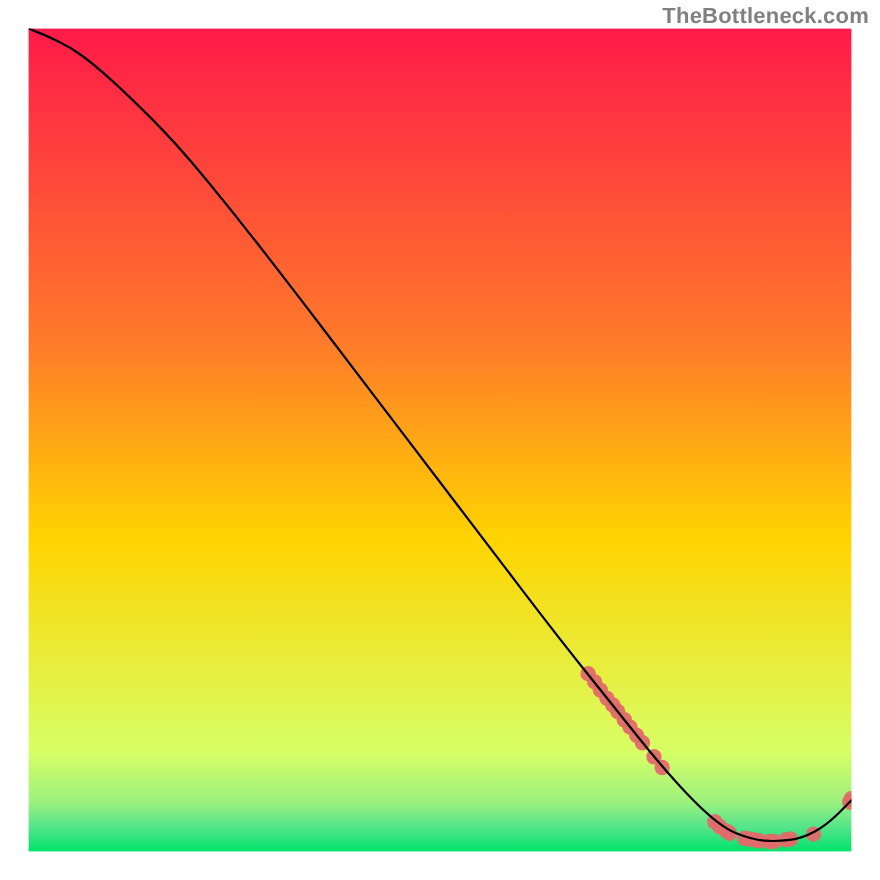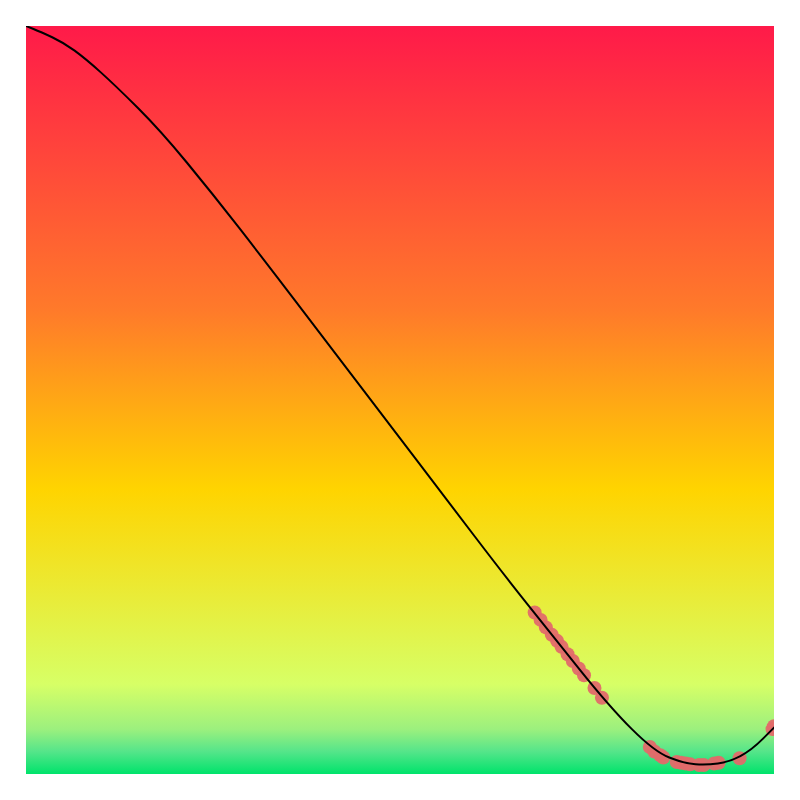--- a/index.html
+++ b/index.html
@@ -84,13 +84,14 @@
         <circle cx="714.16" cy="763.53" r="7" fill="#e26a6a" fill-opacity="0.95"></circle>
         <circle cx="718.65" cy="762.78" r="7" fill="#e26a6a" fill-opacity="0.95"></circle>
         <circle cx="739.59" cy="758.29" r="7" fill="#e26a6a" fill-opacity="0.95"></circle>
         <circle cx="772.50" cy="729.12" r="7" fill="#e26a6a" fill-opacity="0.95"></circle>
         <circle cx="774.00" cy="726.13" r="7" fill="#e26a6a" fill-opacity="0.95"></circle>
       </g>
 
     <path id="curve-path" fill="none" stroke="#000" stroke-width="2" stroke-linecap="round" stroke-linejoin="round" clip-path="url(#plot-clip)" d="M 26.00 26.00 Q 26.00 26.00 33.48 28.99 Q 40.96 31.98 52.18 37.22 Q 63.40 42.46 74.62 50.68 Q 85.84 58.91 100.80 72.38 Q 115.76 85.84 138.20 108.28 Q 160.64 130.72 186.82 162.51 Q 213.00 194.30 239.18 227.96 Q 265.36 261.62 295.28 300.89 Q 325.20 340.16 355.12 379.43 Q 385.04 418.70 414.96 457.97 Q 444.88 497.24 474.80 536.51 Q 504.72 575.78 527.16 603.83 Q 549.60 631.88 579.52 669.28 Q 609.44 706.68 631.88 729.12 Q 654.32 751.56 669.28 757.54 Q 684.24 763.53 695.46 764.28 Q 706.68 765.02 717.90 763.53 Q 729.12 762.03 740.34 756.05 Q 751.56 750.06 762.78 738.84 T 774.00 727.62"></path>
   </svg>
 
+  <div class="watermark">TheBottleneck.com</div>
 </div>
 
 </body></html>

